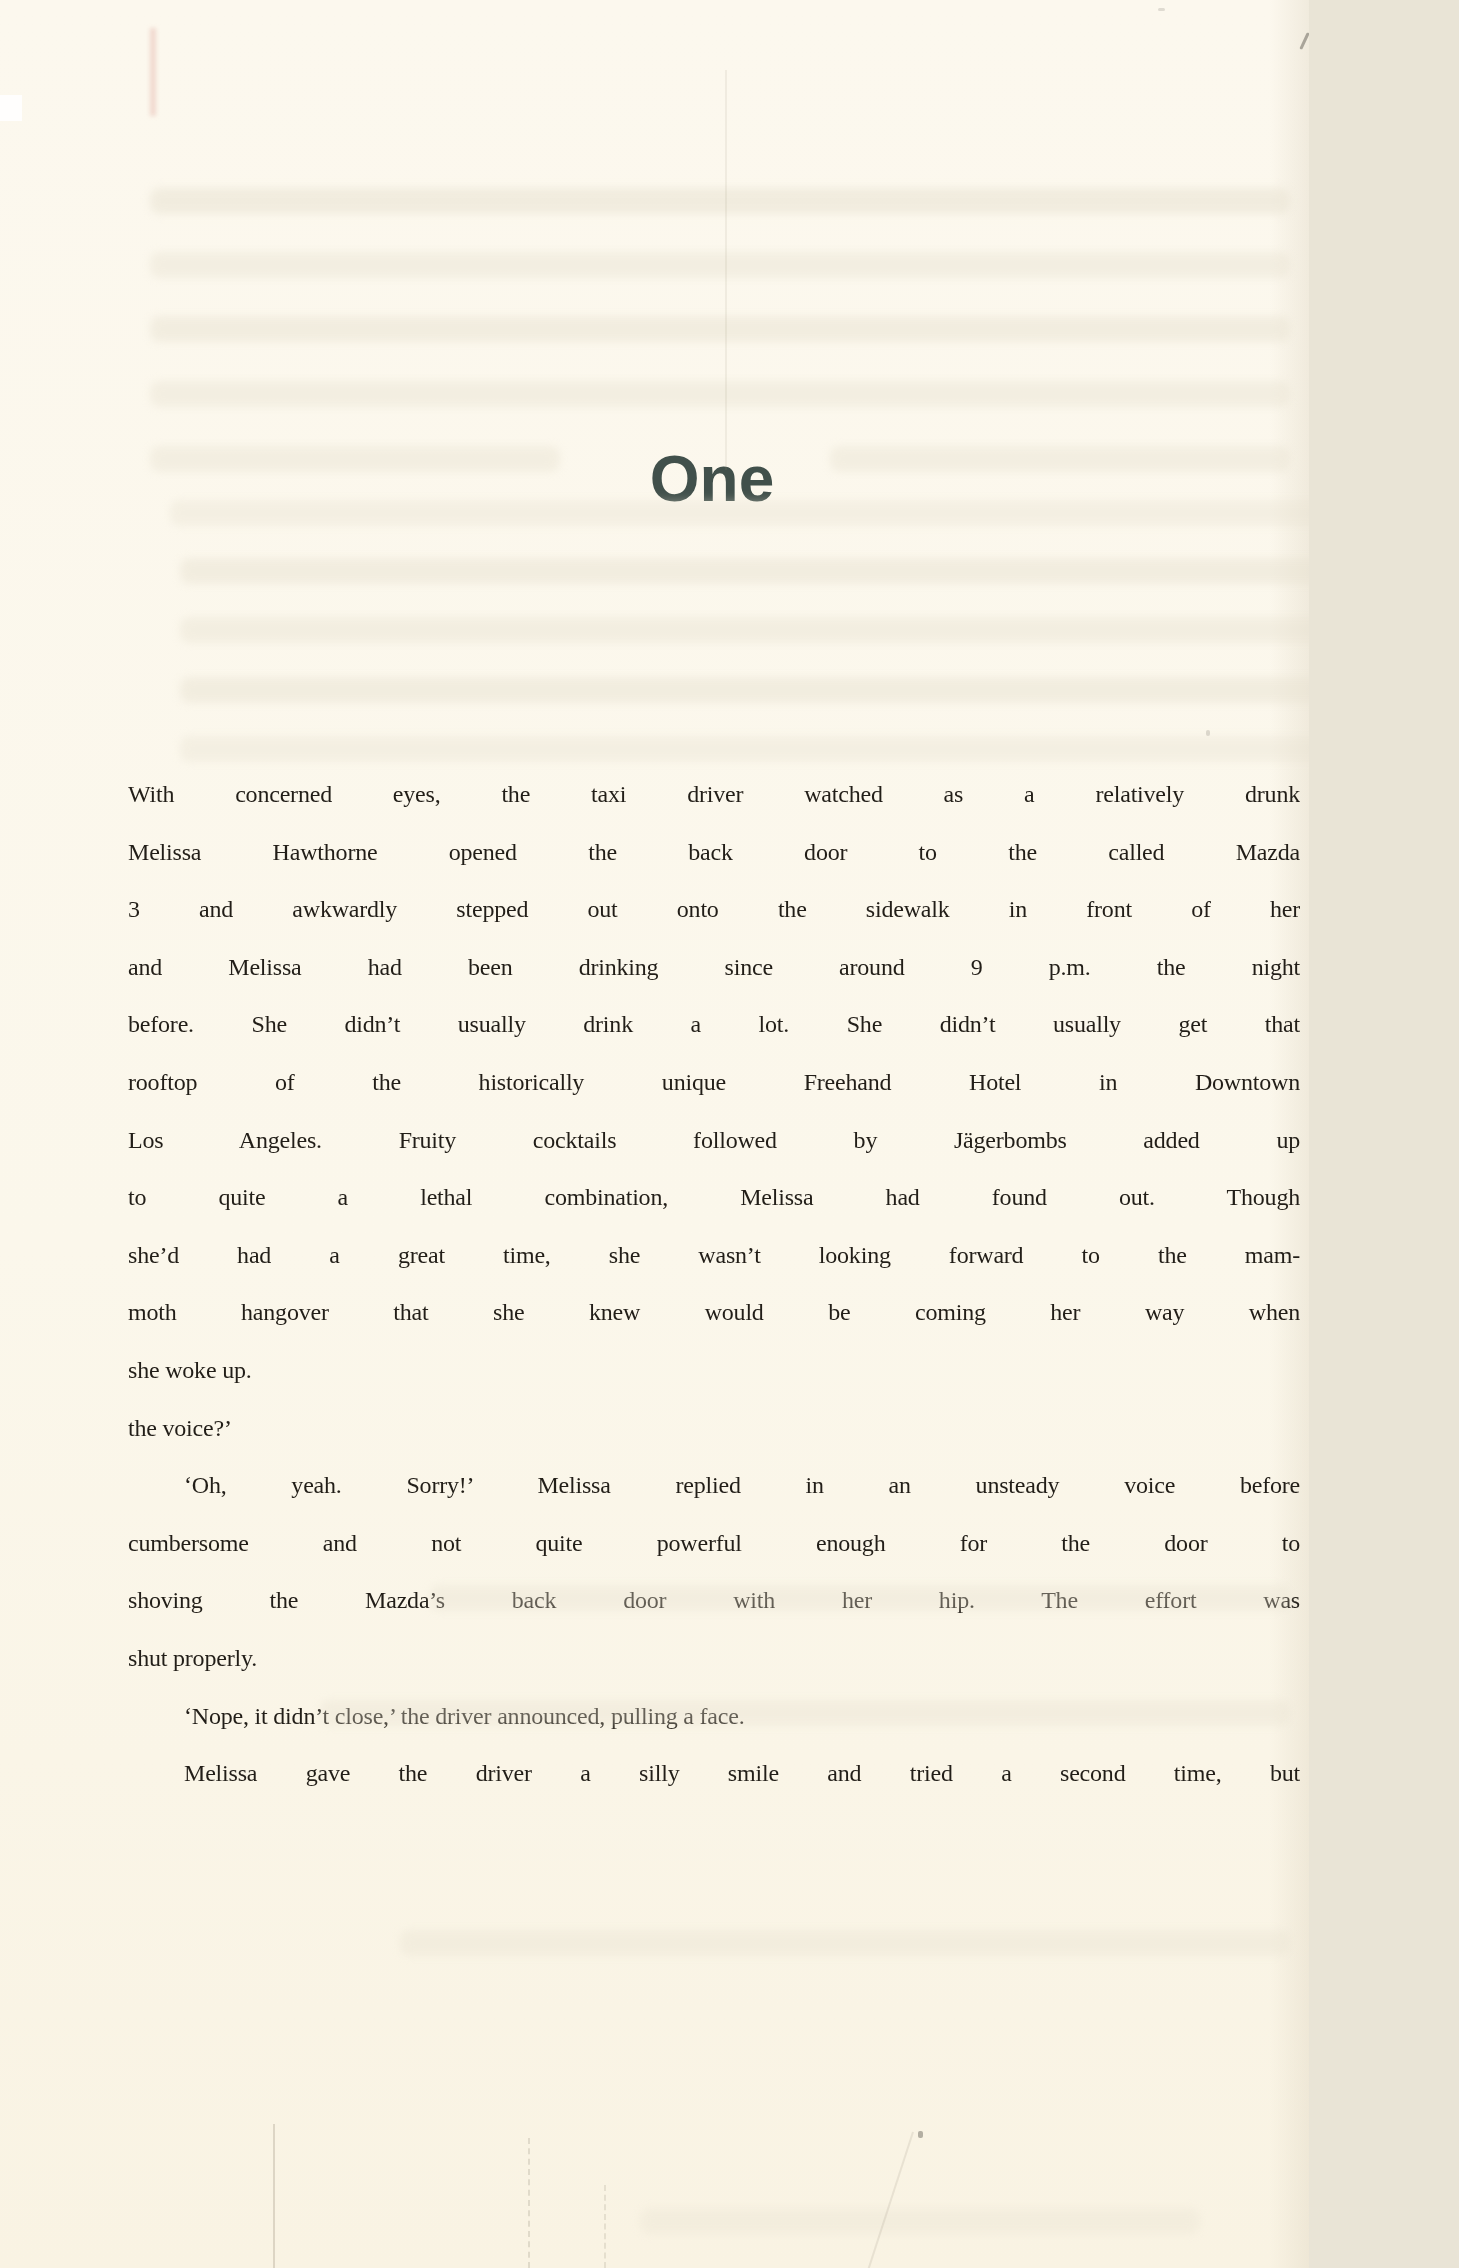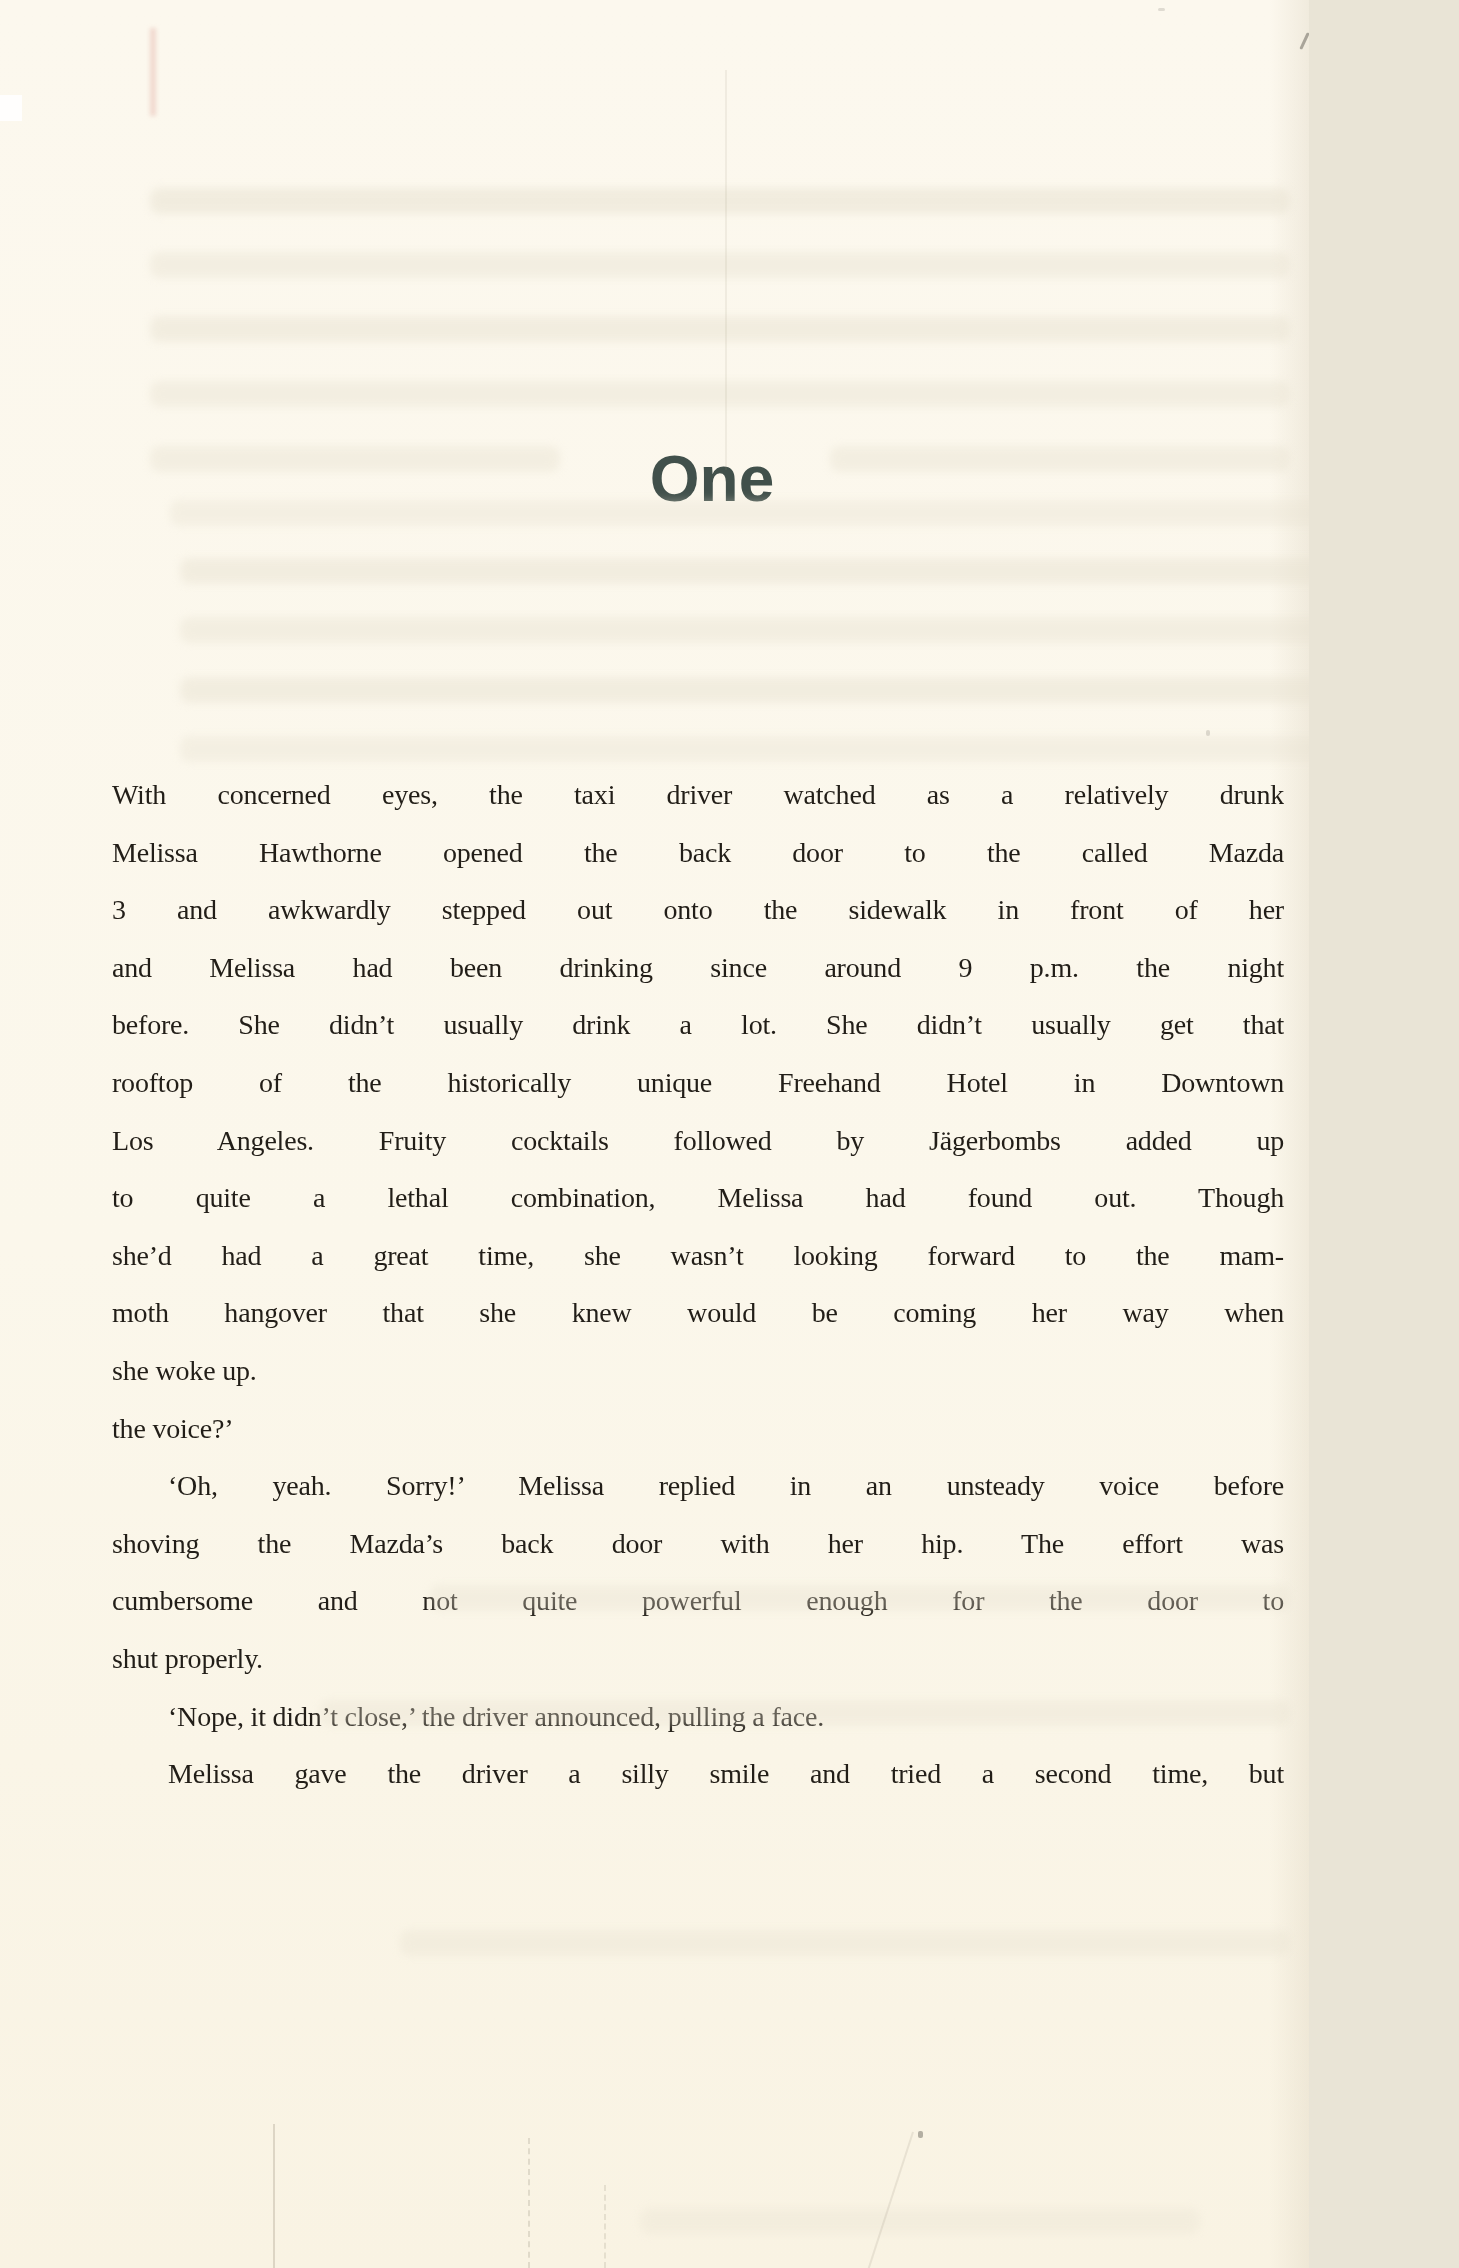--- a/index.html
+++ b/index.html
@@ -23,22 +23,22 @@
     position:absolute;left:116px;top:404px;width:1172px;
     text-align:center;
     transform:translateX(10px);
     font-family:"Liberation Sans","DejaVu Sans",sans-serif;
     font-weight:700;
     font-size:64px;line-height:64px;
     color:var(--heading);
     letter-spacing:0px;
   }
   .text-block{
-    position:absolute;left:112px;top:766px;width:1172px;
-    font-size:28px;line-height:57.6px;
+    position:absolute;left:128px;top:766px;width:1172px;
+    font-size:24px;line-height:57.6px;
     color:var(--body);
     letter-spacing:-0.2px;
   }
   .para{margin:0;padding:0;}
   .line{
     text-align:justify;
     text-align-last:left;
     height:57.6px;
     overflow:hidden;
   }
@@ -96,22 +96,22 @@
         <div class="line just">to quite a lethal combination, Melissa had found out. Though</div>
         <div class="line just">she’d had a great time, she wasn’t looking forward to the mam-</div>
         <div class="line just">moth hangover that she knew would be coming her way when</div>
         <div class="line">she woke up.</div>
       </div>
       <div class="para">
         <div class="line">the voice?’</div>
       </div>
       <div class="para">
         <div class="line just indent">‘Oh, yeah. Sorry!’ Melissa replied in an unsteady voice before</div>
+        <div class="line just">cumbersome and not quite powerful enough for the door to</div>
         <div class="line just">shoving the Mazda’s back door with her hip. The effort was</div>
-        <div class="line just">cumbersome and not quite powerful enough for the door to</div>
         <div class="line">shut properly.</div>
       </div>
       <div class="para">
         <div class="line indent">‘Nope, it didn’t close,’ the driver announced, pulling a face.</div>
       </div>
       <div class="para">
         <div class="line just indent">Melissa gave the driver a silly smile and tried a second time, but</div>
       </div>
     </div>
 

